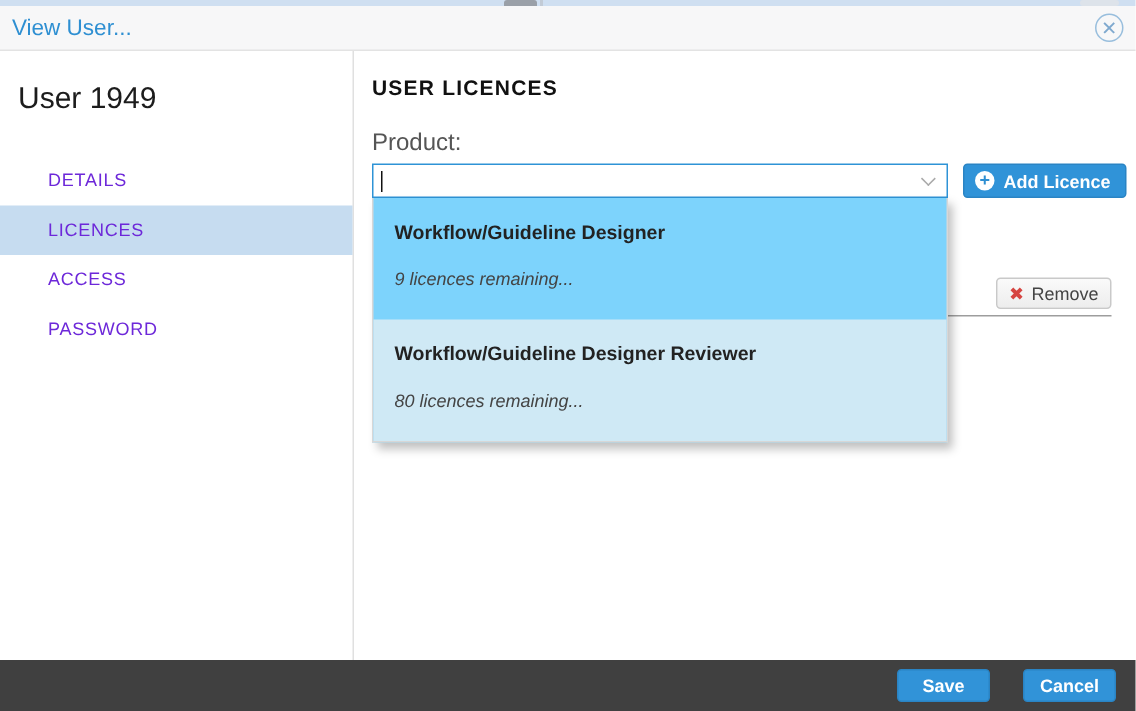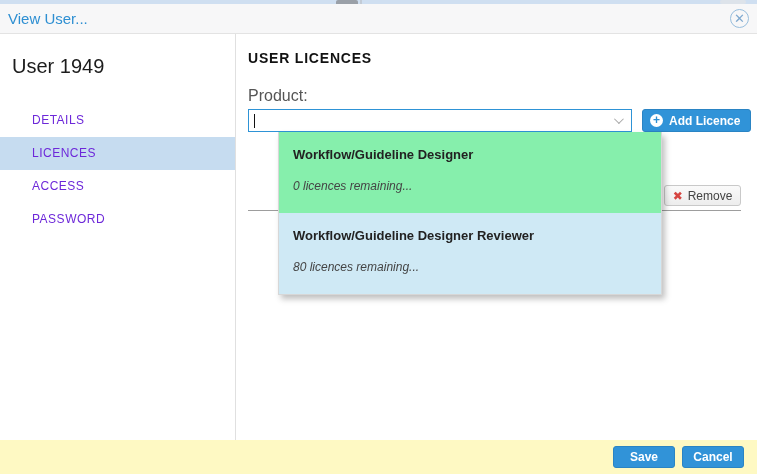--- a/index.html
+++ b/index.html
@@ -66,32 +66,31 @@
   .row-line { position:absolute; left:12px; top:176px; width:493px; height:0; border-top:1px solid #9d9d9d; z-index:1; }
   .remove-btn {
     position:absolute; left:428px; top:151px; width:77px; height:21px; z-index:1;
     background:linear-gradient(#fafafa,#ededed); border:1px solid #c9c9c9; border-radius:3px;
     font-size:12px; color:#444; display:flex; align-items:center; justify-content:center; gap:5px; cursor:pointer;
   }
   .x-icon { color:#d64541; font-size:12px; font-weight:bold; line-height:12px; }
 
   .dropdown {
     position:absolute; left:12px; top:98px; width:384px; z-index:5;
-    background:#86efac; border:1px solid #d7d7d7; border-top:none;
+    background:#7dd3fc; border:1px solid #d7d7d7; border-top:none;
     box-shadow:3px 4px 6px rgba(0,0,0,0.25);
-    margin-left:30px;
   }
   .dd-item { height:81px; padding:15px 14px 0 14px; cursor:pointer; }
   .dd-item.highlighted { background:#cfe9f5; }
   .dd-name { font-size:13px; font-weight:bold; color:#222; }
   .dd-remaining { font-size:12px; font-style:italic; color:#444; margin-top:17px; }
 
   .modal-footer {
-    flex:0 0 34px; background:#fef9c3; display:flex; align-items:center;
-    justify-content:flex-end; gap:7px; padding-right:13px;
+    flex:0 0 34px; background:#404040; display:flex; align-items:center;
+    justify-content:flex-end; gap:22px; padding-right:13px;
   }
   .footer-btn {
     width:62px; height:22px; background:#3193d8; border:1px solid #2a84c4; border-radius:3px;
     color:#fff; font-size:12px; font-weight:bold; cursor:pointer;
     display:flex; align-items:center; justify-content:center;
   }
 </style>
 </head>
 <body>
 
@@ -136,21 +135,21 @@
 
       <div class="row-line"></div>
       <div class="remove-btn">
         <span class="x-icon">✖</span>
         <span>Remove</span>
       </div>
 
       <div class="dropdown">
         <div class="dd-item">
           <div class="dd-name">Workflow/Guideline Designer</div>
-          <div class="dd-remaining">0 licences remaining...</div>
+          <div class="dd-remaining">9 licences remaining...</div>
         </div>
         <div class="dd-item highlighted">
           <div class="dd-name">Workflow/Guideline Designer Reviewer</div>
           <div class="dd-remaining">80 licences remaining...</div>
         </div>
       </div>
     </div>
 
   </div>
 

